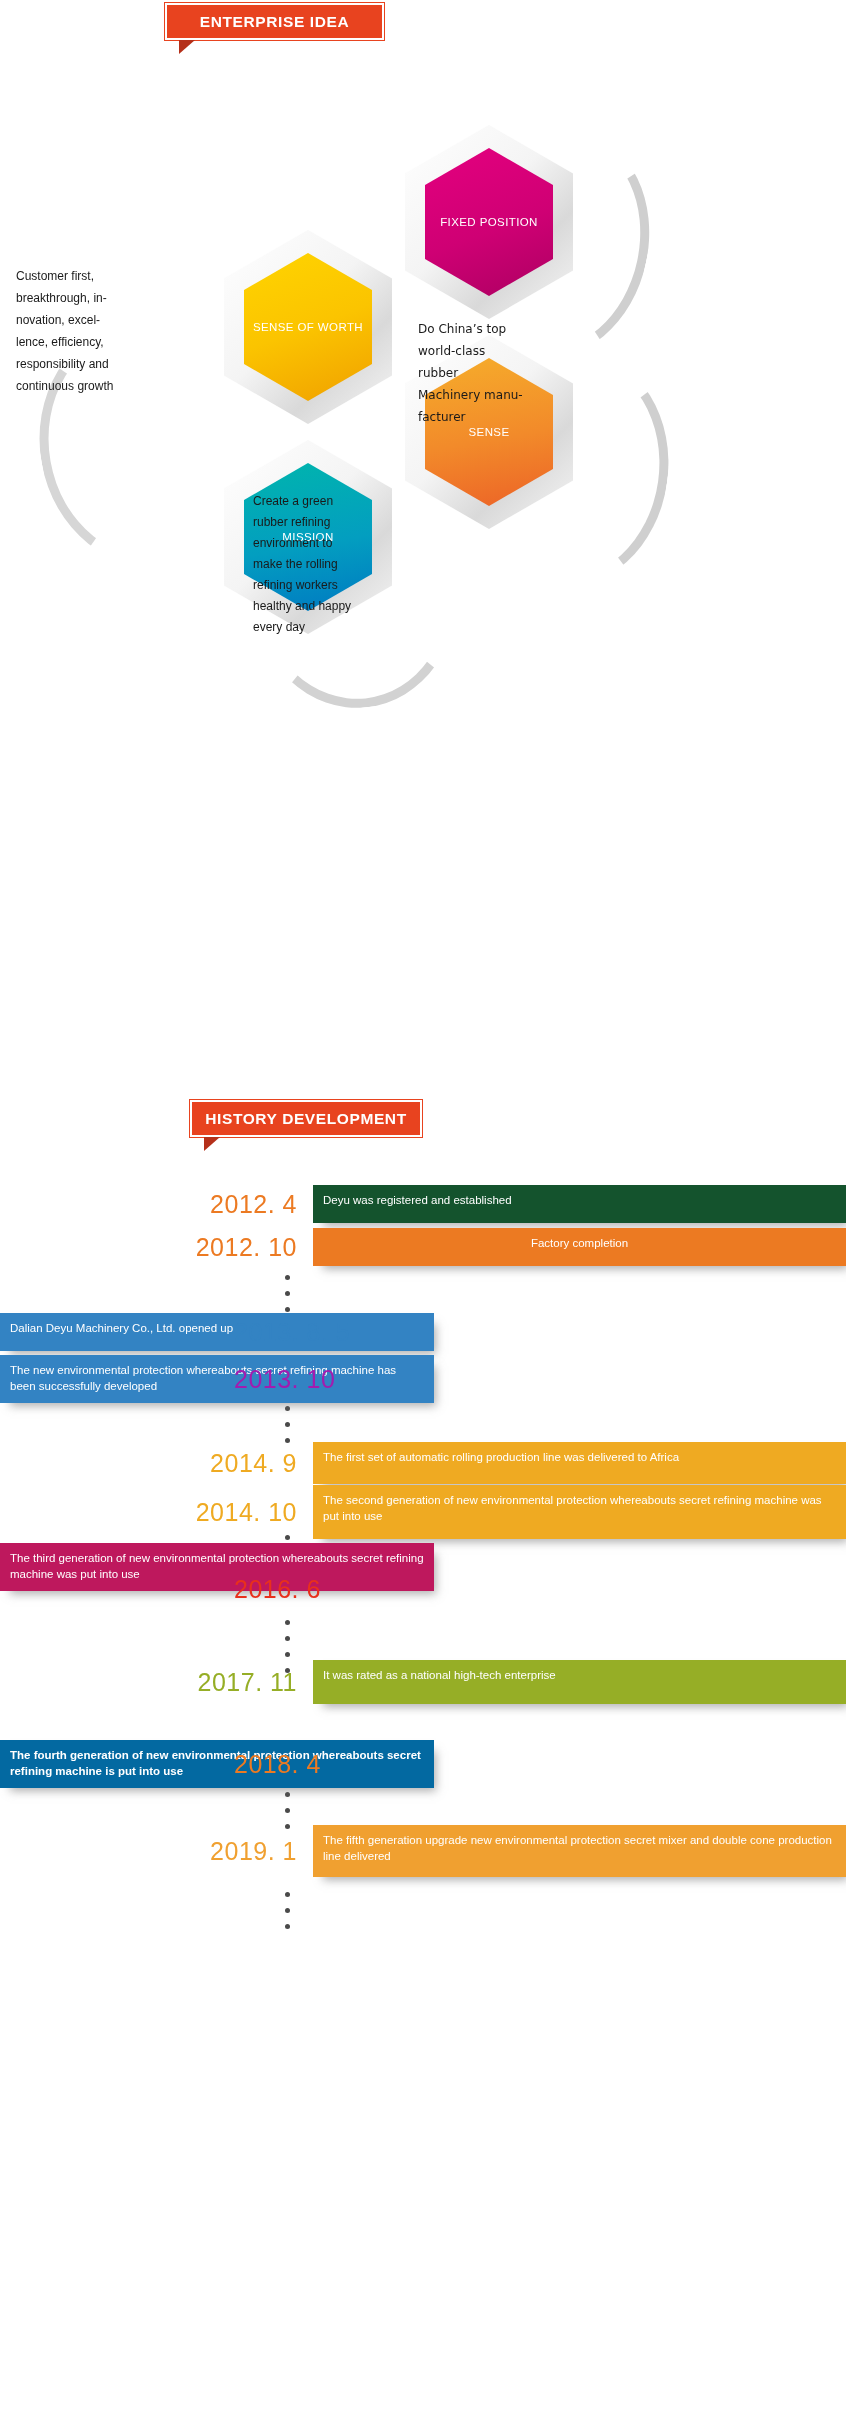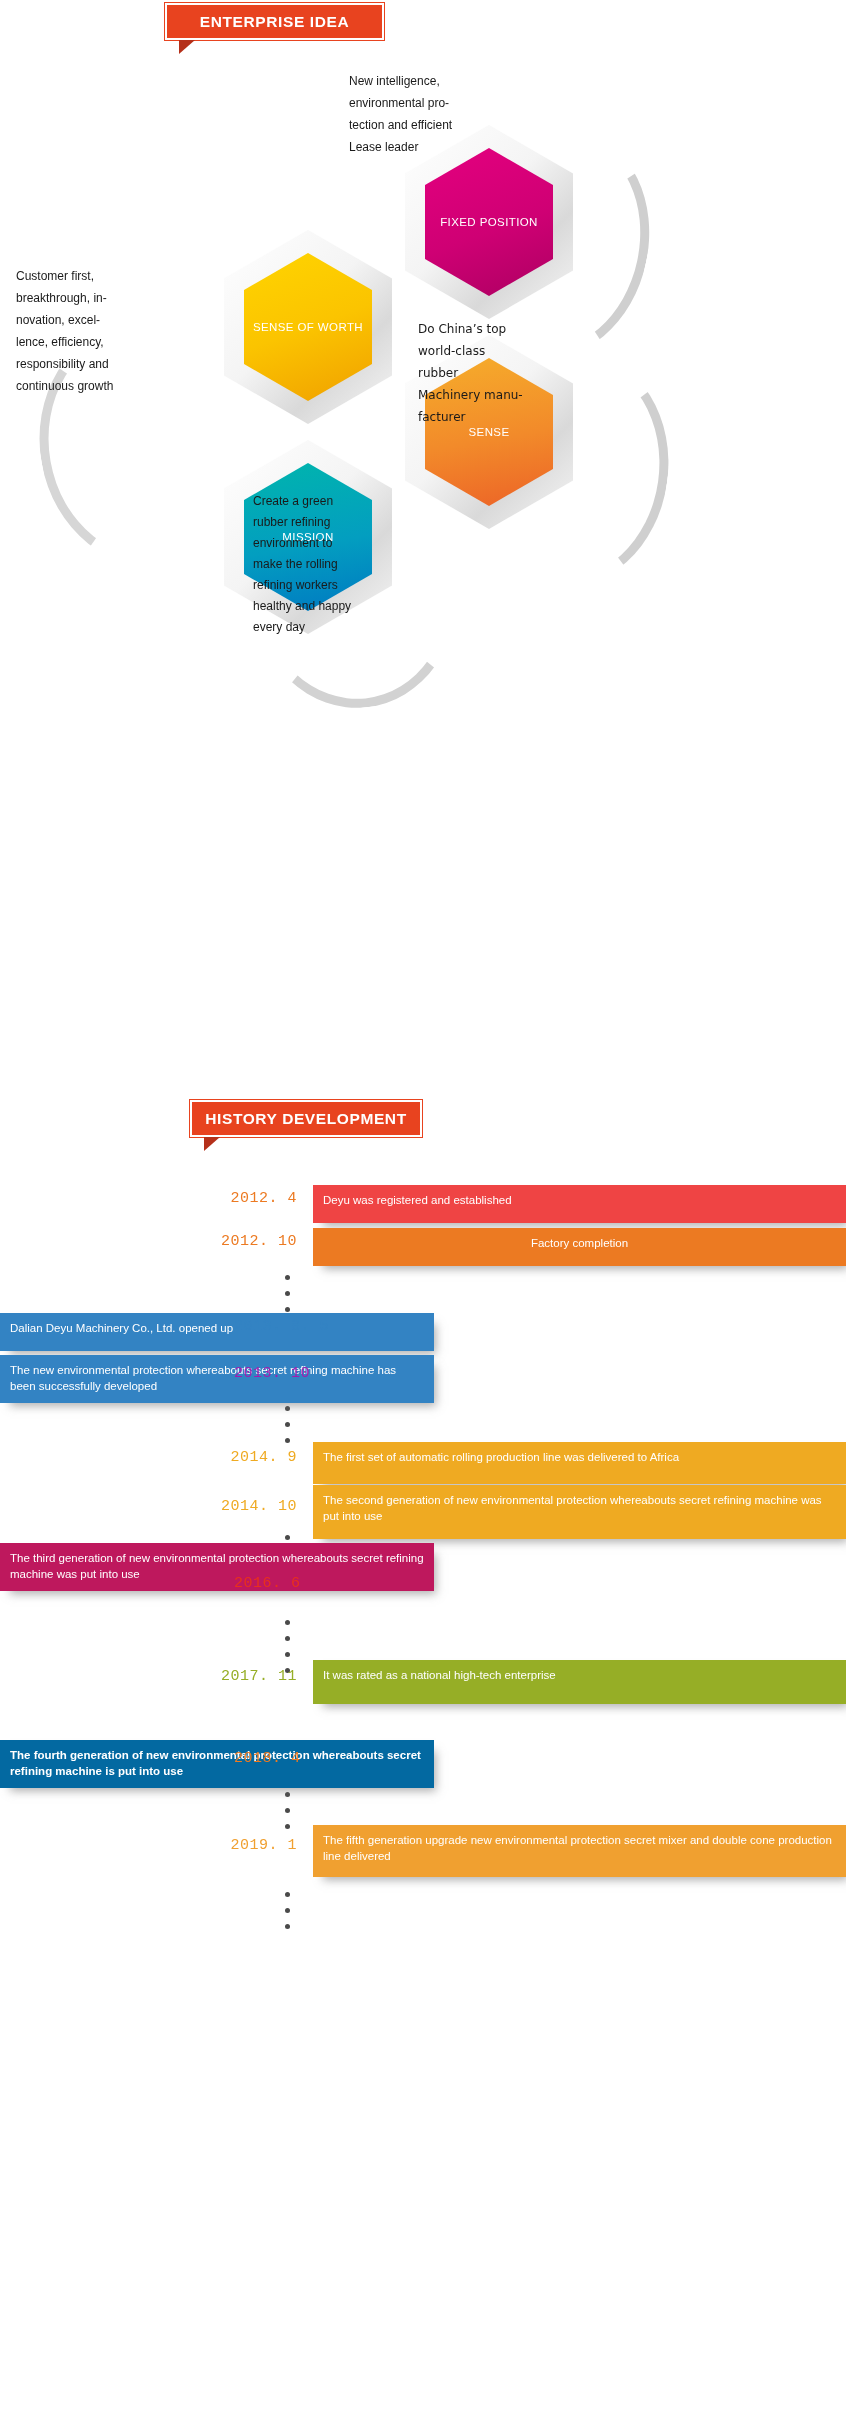--- a/index.html
+++ b/index.html
@@ -56,22 +56,22 @@
   
   #timeline{top:1180px;}
   .card{
     position:absolute;color:#fff;font-size:11.5px;line-height:15.5px;
     padding:8px 10px;box-sizing:border-box;
     box-shadow:6px 7px 9px -4px rgba(110,110,110,.55);
   }
   .card.right{left:313px;width:533px;}
   .card.left{left:0px;width:434px;text-align:left;}
   .date{
-    position:absolute;font-family:Liberation Mono, monospace;
-    font-size:15px;letter-spacing:.5px;white-space:nowrap;
+    position:absolute;font-family:Liberation Sans, sans-serif;
+    font-size:25px;letter-spacing:.5px;white-space:nowrap;
   }
   .date.r{right:549px;text-align:right;}
   .date.l{left:234px;text-align:left;}
   .dots{position:absolute;left:283px;width:8px;text-align:center;}
   .dots i{display:block;width:5px;height:5px;border-radius:50%;background:#4a4a4a;margin:0 auto 11px;}
 </style>
 </head>
 <body>
 
 <div class="banner" id="banner-idea">
@@ -98,26 +98,20 @@
 
   <div class="hex" style="left:244px;top:133px;background:linear-gradient(160deg,#ffd400 0%,#fbc400 50%,#f0a000 100%);"></div>
   <div class="hex-label" style="left:244px;top:133px;">SENSE OF WORTH</div>
 
   <div class="hex" style="left:425px;top:238px;background:linear-gradient(170deg,#f6ad2b 0%,#f28a2a 55%,#ec6327 100%);"></div>
   <div class="hex-label" style="left:425px;top:238px;">SENSE</div>
 
   <div class="hex" style="left:244px;top:343px;background:linear-gradient(170deg,#00b5ad 0%,#039ec0 55%,#0079c2 100%);"></div>
   <div class="hex-label" style="left:244px;top:343px;">MISSION</div>
 
-  <div class="callout" style="left:349px;top:-50px;width:180px;">
-    <div>New intelligence,</div>
-    <div>environmental pro-</div>
-    <div>tection and efficient</div>
-    <div>Lease leader</div>
-  </div>
 
   <div class="callout" style="left:16px;top:145px;width:170px;">
     <div>Customer first,</div>
     <div>breakthrough, in-</div>
     <div>novation, excel-</div>
     <div>lence, efficiency,</div>
     <div>responsibility and</div>
     <div>continuous growth</div>
   </div>
 
@@ -172,21 +166,21 @@
     <div class="dots" style="top: 612px;">
       <i></i>
       <i></i>
       <i></i>
     </div>
     <div class="dots" style="top: 712px;">
       <i></i>
       <i></i>
       <i></i>
     </div>
-    <div class="card right" style="top: 5px; min-height: 38px; background: #ef4444;">Deyu was registered and established</div>
+    <div class="card right" style="top: 5px; min-height: 38px; background: #14532d;">Deyu was registered and established</div>
     <div class="date r" style="top: 10px; color: rgb(236, 122, 34);">2012. 4</div>
     <div class="card right" style="top: 48px; min-height: 38px; background: rgb(236, 122, 34); text-align: center;">Factory completion</div>
     <div class="date r" style="top: 53px; color: rgb(236, 122, 34);">2012. 10</div>
     <div class="card left" style="top: 133px; min-height: 38px; background: rgb(51, 131, 195);">Dalian Deyu Machinery Co., Ltd. opened up</div>
     <div class="date l" style="top: 138px; color: rgb(51, 131, 195);">2013. 8. 5</div>
     <div class="card left" style="top: 175px; min-height: 48px; background: rgb(51, 131, 195);">The new environmental protection whereabouts secret refining machine has been successfully developed</div>
     <div class="date l" style="top: 185px; color: #a21caf;">2013. 10</div>
     <div class="card right" style="top: 262px; min-height: 42px; background: rgb(239, 170, 34);">The first set of automatic rolling production line was delivered to Africa</div>
     <div class="date r" style="top: 269px; color: rgb(239, 170, 34);">2014. 9</div>
     <div class="card right" style="top: 305px; min-height: 54px; background: rgb(239, 170, 34);">The second generation of new environmental protection whereabouts secret refining machine was put into use</div>

